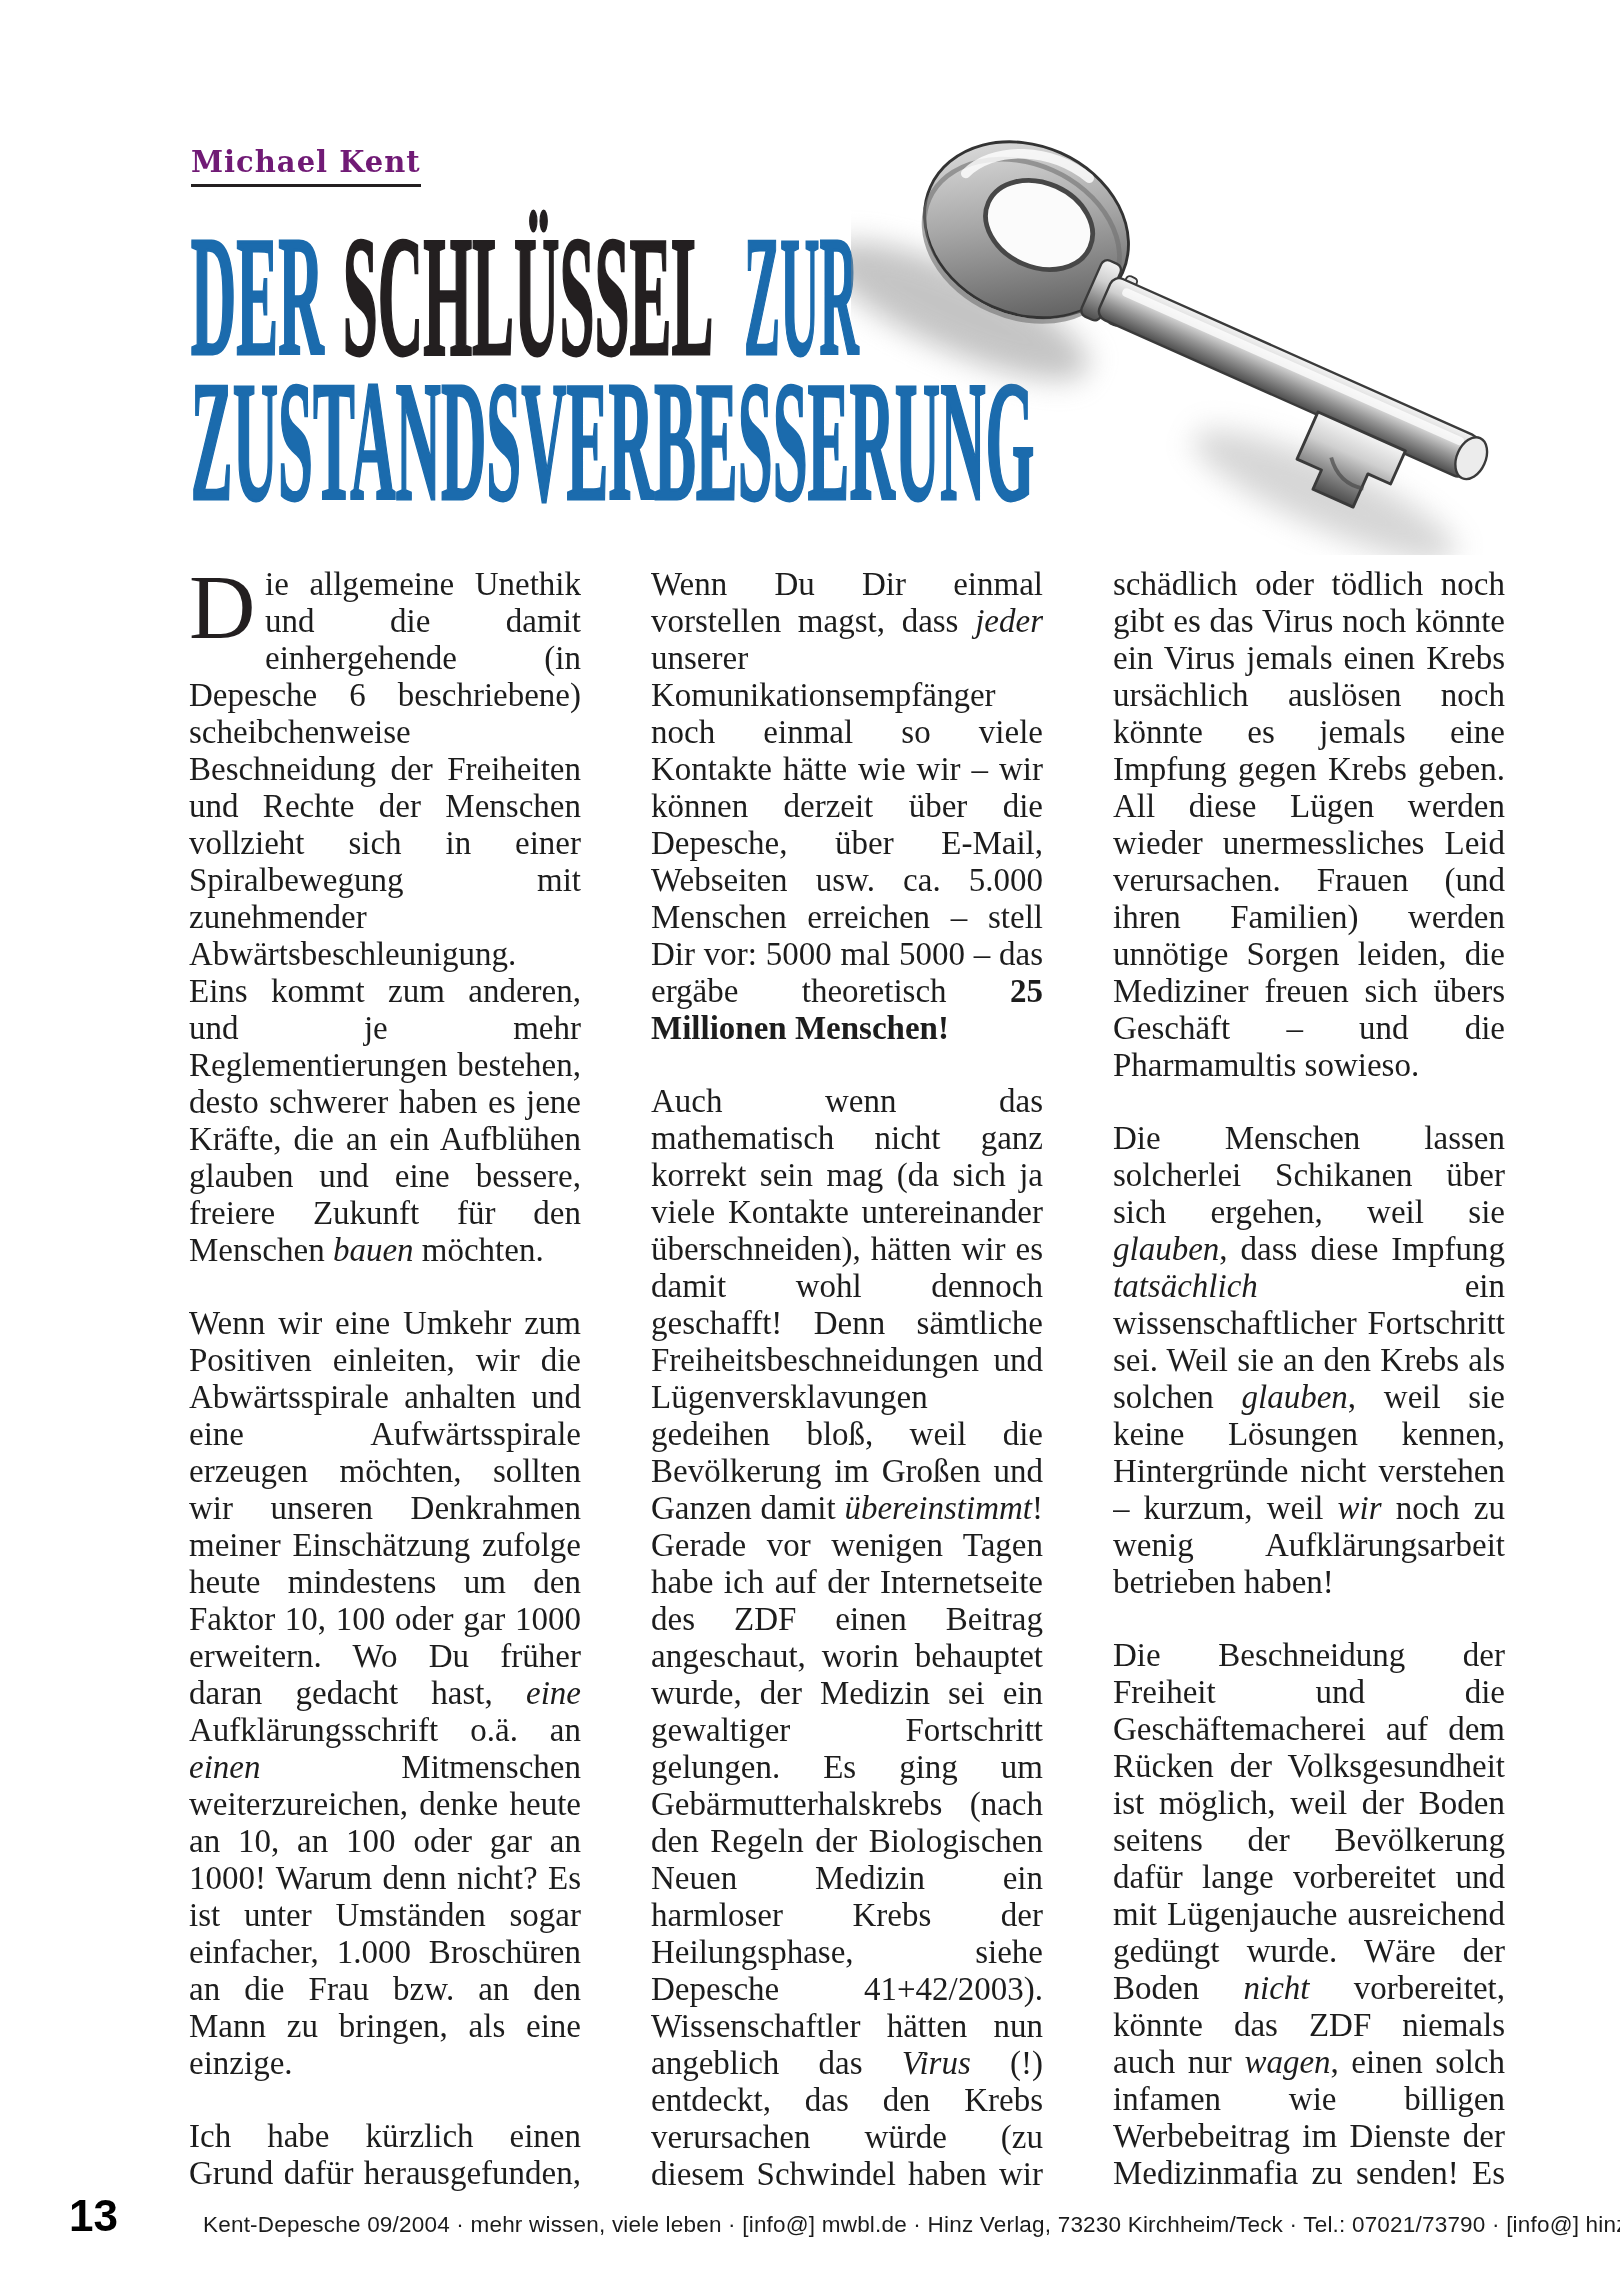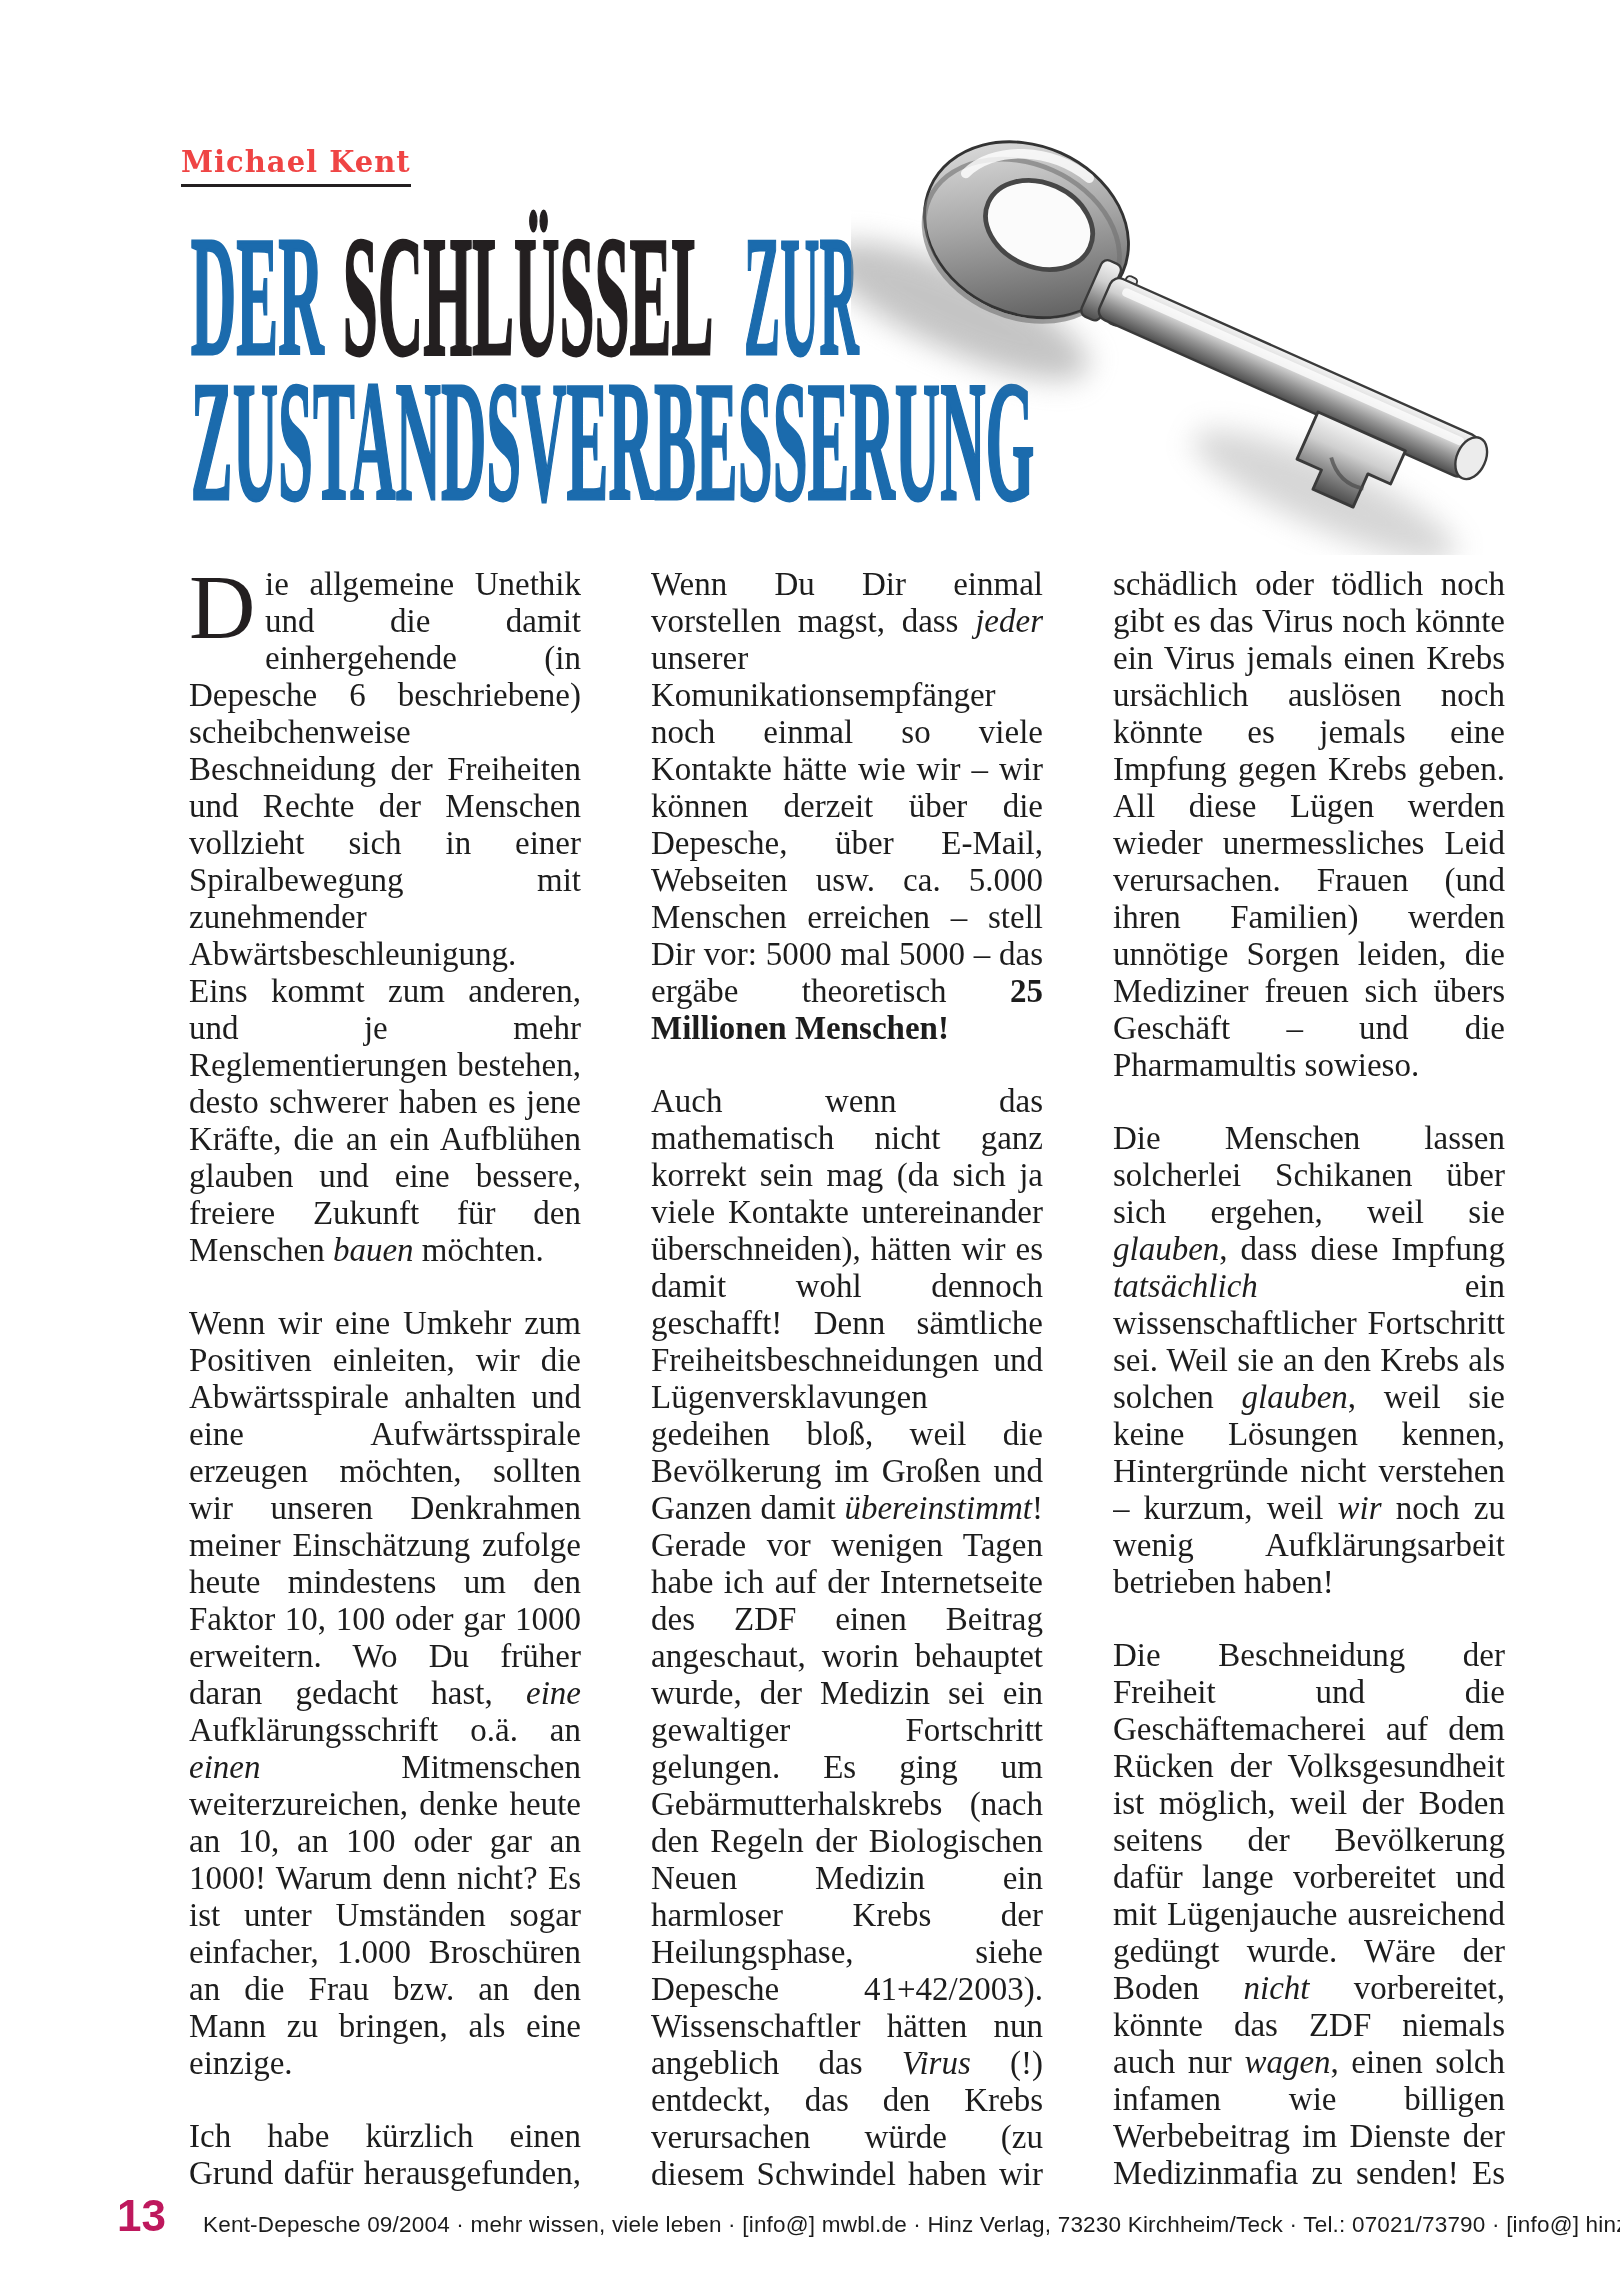--- a/index.html
+++ b/index.html
@@ -6,23 +6,23 @@
   #page{
     position:relative;
     width:1620px;height:2292px;
     background:#ffffff;
     overflow:hidden;
     font-family:"Liberation Serif", serif;
     color:#1d1d1d;
   }
   
   #byline{
-    position:absolute;left:181px;top:145px;
+    position:absolute;left:191px;top:145px;
     font-family:"DejaVu Serif", serif;
-    font-size:29px;font-weight:600;color:#ef4444;
+    font-size:29px;font-weight:600;color:#701a75;
     border-bottom:3.8px solid #231f20;
     padding-bottom:4.8px;letter-spacing:1px;
   }
   
   #title-svg{position:absolute;left:186px;top:206px;}
   .title-text{
     font-family:"Liberation Serif", serif;
     font-weight:bold;
     font-size:180px;
   }
@@ -48,21 +48,21 @@
     padding:5.7px 9.6px 0 0;
     color:#231f20;
   }
   .it{font-style:italic;}
   .bd{font-weight:bold;}
   .ul{}
   
   #page-number{
     position:absolute;left:69px;top:2191px;
     font-family:"Liberation Sans", sans-serif;
-    font-size:44px;font-weight:bold;color:#be185d;margin-left:48px;
+    font-size:44px;font-weight:bold;color:#000000;
   }
   #footer-line{
     position:absolute;left:203px;top:2212px;
     font-family:"Liberation Sans", sans-serif;
     font-size:22.5px;color:#1b1b1b;white-space:nowrap;
     letter-spacing:0.2px;
   }
   #footer-line .bd{font-weight:normal;}
 </style>
 </head>

